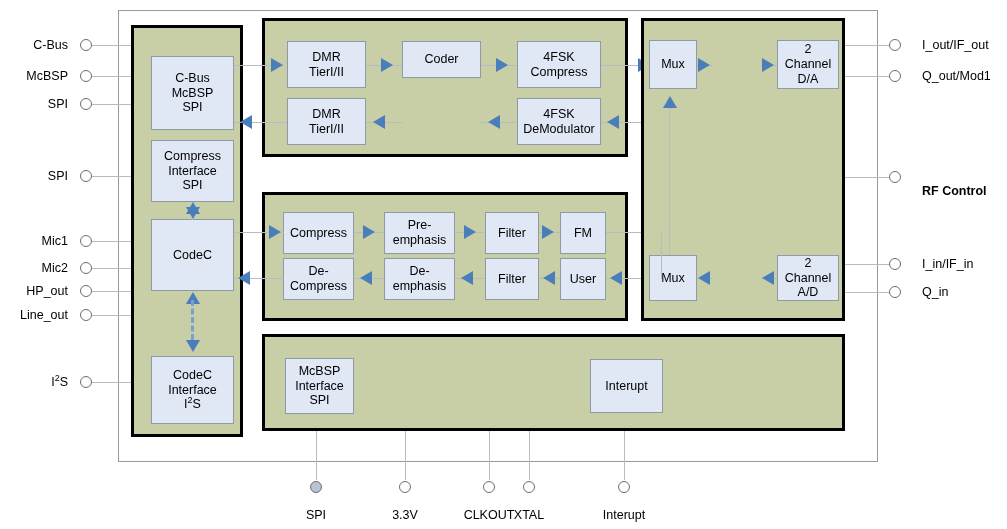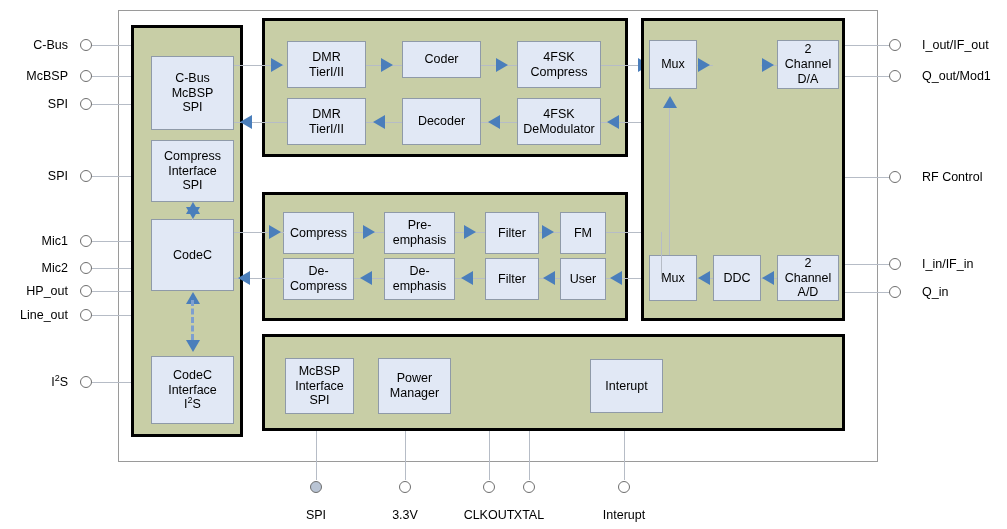--- a/index.html
+++ b/index.html
@@ -89,21 +89,21 @@
   <div class="wire h" style="left:845px;top:264px;width:48px;"></div>
   <div class="wire h" style="left:845px;top:292px;width:48px;"></div>
 
   <div class="pin" style="left:889px;top:39px;"></div>
   <div class="pinlabel" style="left:922px;top:38px;">I_out/IF_out</div>
 
   <div class="pin" style="left:889px;top:70px;"></div>
   <div class="pinlabel" style="left:922px;top:69px;">Q_out/Mod1</div>
 
   <div class="pin" style="left:889px;top:171px;"></div>
-  <div class="pinlabel" style="left:922px;top:170px;">RF Control</div>
+  <div class="pinlabel" style="left:922px;top:184px;font-weight:bold;">RF Control</div>
 
   <div class="pin" style="left:889px;top:258px;"></div>
   <div class="pinlabel" style="left:922px;top:257px;">I_in/IF_in</div>
 
   <div class="pin" style="left:889px;top:286px;"></div>
   <div class="pinlabel" style="left:922px;top:285px;">Q_in</div>
 
   <div class="wire v" style="left:316px;top:430px;height:50px;"></div>
   <div class="wire v" style="left:405px;top:430px;height:50px;"></div>
   <div class="wire v" style="left:489px;top:430px;height:50px;"></div>
@@ -179,23 +179,20 @@
       <div>4FSK</div>
       <div>Compress</div>
     </div>
   </div>
 
   <div class="blk" style="left:287px;top:98px;width:79px;height:47px;">
     <div>
       <div>DMR</div>
       <div>TierI/II</div>
     </div>
-  </div>
-  <div class="blk" style="left:402px;top:98px;width:79px;height:47px;">
-    <div>Decoder</div>
   </div>
   <div class="blk" style="left:517px;top:98px;width:84px;height:47px;">
     <div>
       <div>4FSK</div>
       <div>DeModulator</div>
     </div>
   </div>
 
   <div class="wire h" style="left:234px;top:65px;width:50px;"></div>
   <div class="arr right" style="left:271px;top:58px;"></div>
@@ -283,23 +280,20 @@
       <div>2</div>
       <div>Channel</div>
       <div>D/A</div>
     </div>
   </div>
 
 
   <div class="blk" style="left:649px;top:255px;width:48px;height:46px;">
     <div>Mux</div>
   </div>
-  <div class="blk" style="left:713px;top:255px;width:48px;height:46px;">
-    <div>DDC</div>
-  </div>
   <div class="blk" style="left:777px;top:255px;width:62px;height:46px;">
     <div>
       <div>2</div>
       <div>Channel</div>
       <div>A/D</div>
     </div>
   </div>
 
   <div class="wire h" style="left:697px;top:65px;width:16px;"></div>
   <div class="arr right" style="left:698px;top:58px;"></div>
@@ -318,23 +312,17 @@
 
   <div class="panel" style="left:262px;top:334px;width:583px;height:97px;"></div>
 
   <div class="blk" style="left:285px;top:358px;width:69px;height:56px;">
     <div>
       <div>McBSP</div>
       <div>Interface</div>
       <div>SPI</div>
     </div>
   </div>
-  <div class="blk" style="left:378px;top:358px;width:73px;height:56px;">
-    <div>
-      <div>Power</div>
-      <div>Manager</div>
-    </div>
-  </div>
   <div class="blk" style="left:590px;top:359px;width:73px;height:54px;">
     <div>Interupt</div>
   </div>
 
 </div>
 
 </body></html>

